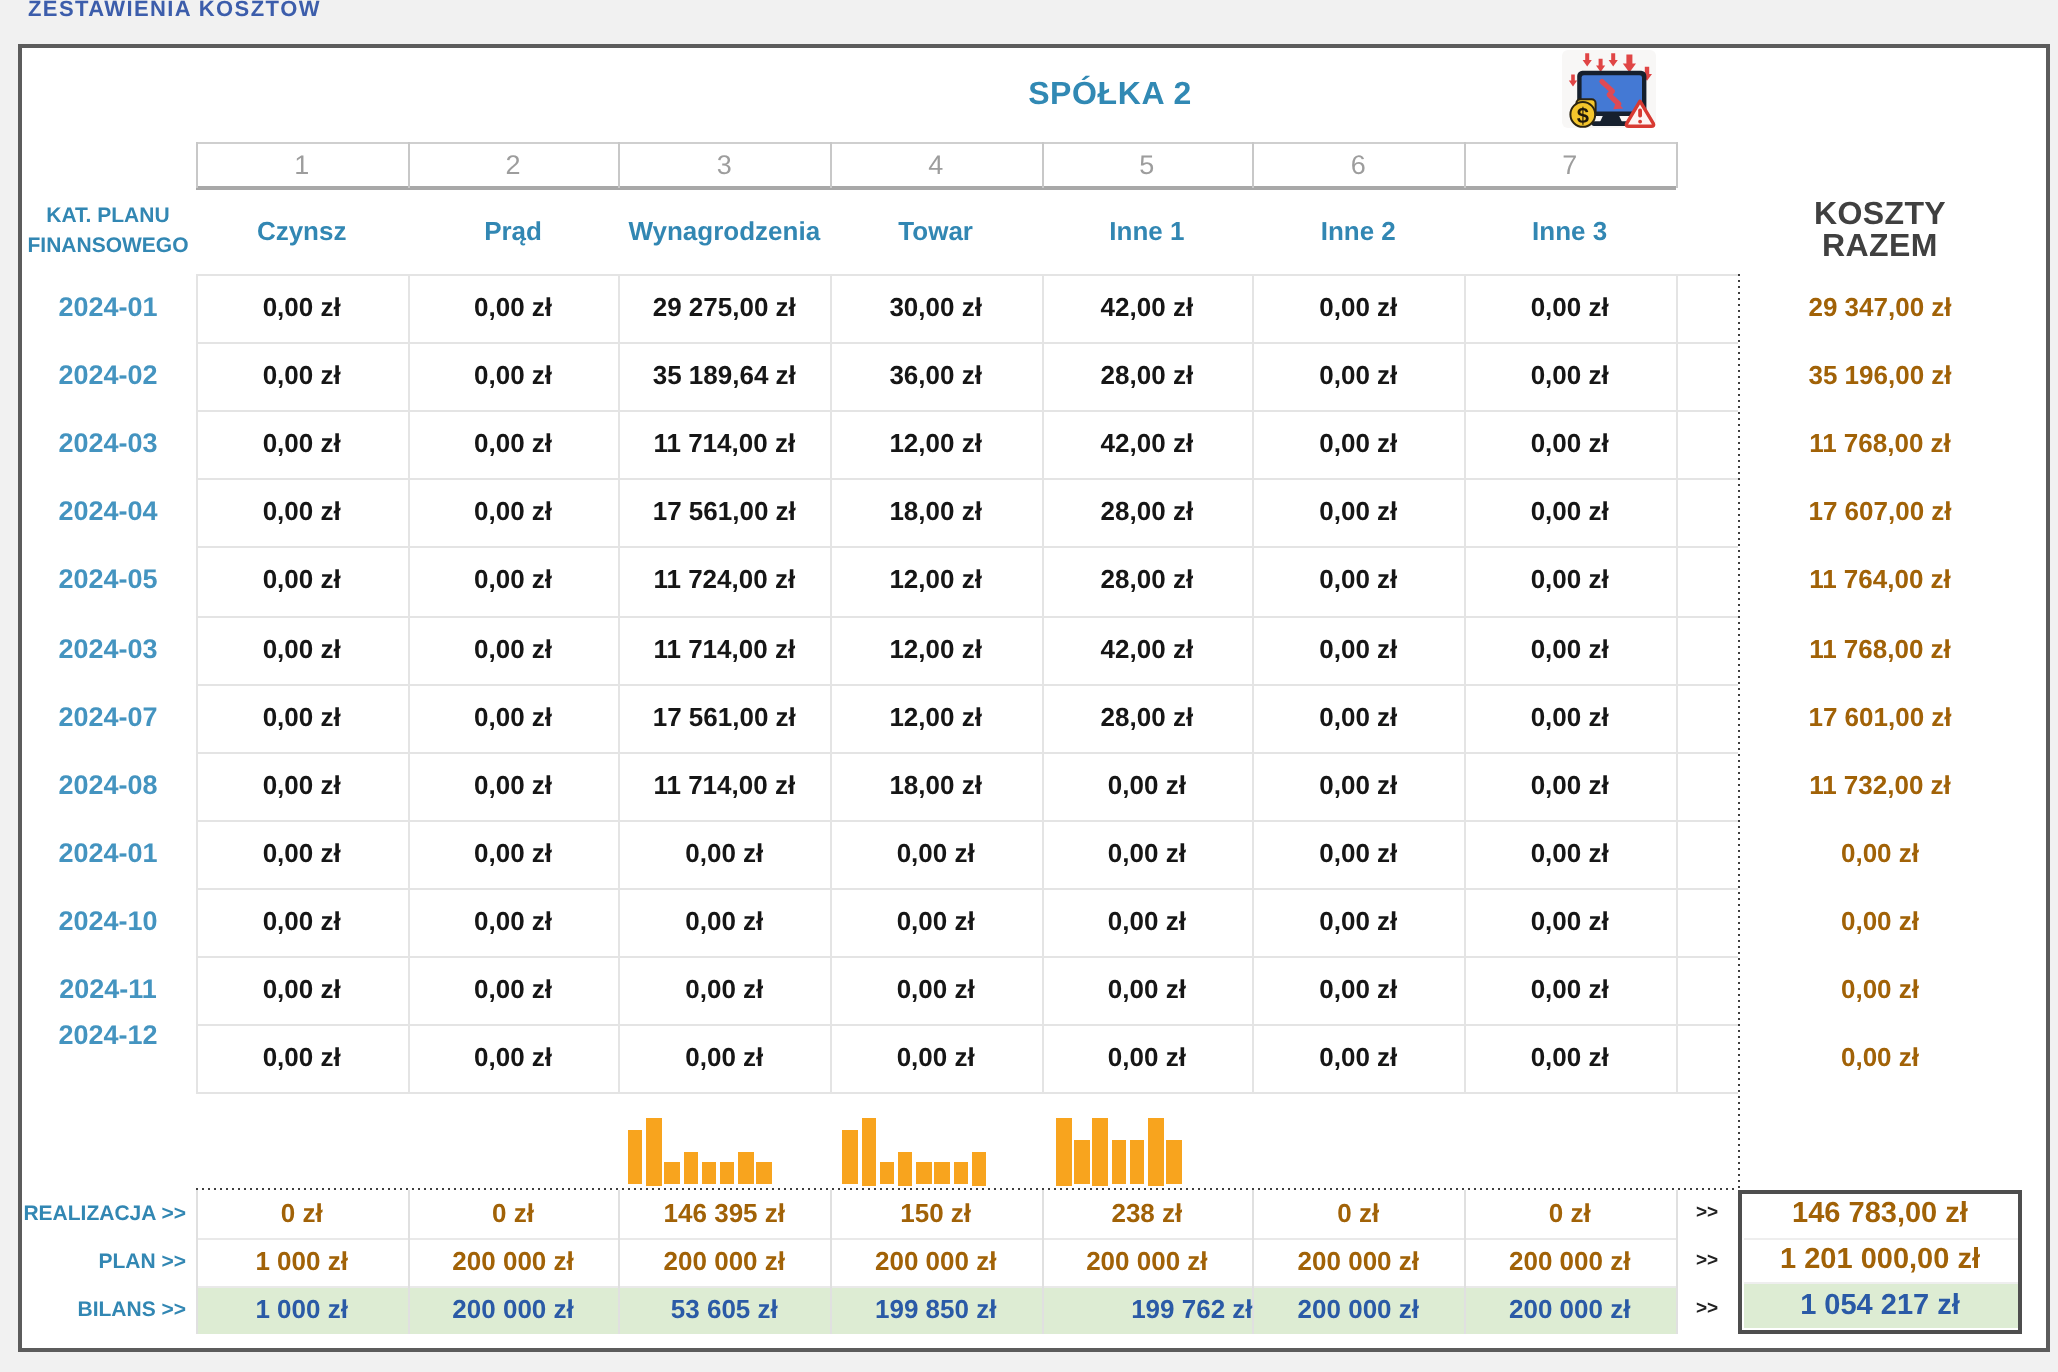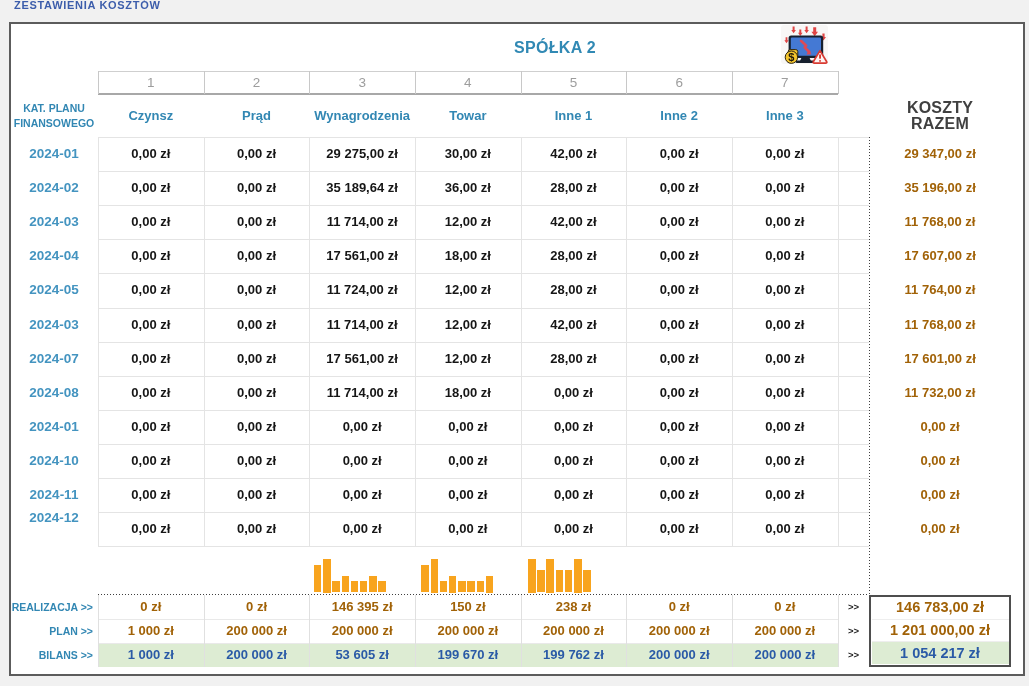--- a/index.html
+++ b/index.html
@@ -245,22 +245,22 @@
 <div class="a c red" style="left:98.0px;top:619.0px;width:105.7px;height:24px;line-height:24px;font-size:13px;font-weight:bold;">1 000 zł</div>
 <div class="a c red" style="left:203.7px;top:619.0px;width:105.7px;height:24px;line-height:24px;font-size:13px;font-weight:bold;">200 000 zł</div>
 <div class="a c red" style="left:309.3px;top:619.0px;width:105.7px;height:24px;line-height:24px;font-size:13px;font-weight:bold;">200 000 zł</div>
 <div class="a c red" style="left:415.0px;top:619.0px;width:105.7px;height:24px;line-height:24px;font-size:13px;font-weight:bold;">200 000 zł</div>
 <div class="a c red" style="left:520.6px;top:619.0px;width:105.7px;height:24px;line-height:24px;font-size:13px;font-weight:bold;">200 000 zł</div>
 <div class="a c red" style="left:626.3px;top:619.0px;width:105.7px;height:24px;line-height:24px;font-size:13px;font-weight:bold;">200 000 zł</div>
 <div class="a c red" style="left:732.0px;top:619.0px;width:105.7px;height:24px;line-height:24px;font-size:13px;font-weight:bold;">200 000 zł</div>
 <div class="a c nb" style="left:98.0px;top:643.2px;width:105.7px;height:24px;line-height:24px;font-size:13px;font-weight:bold;">1 000 zł</div>
 <div class="a c nb" style="left:203.7px;top:643.2px;width:105.7px;height:24px;line-height:24px;font-size:13px;font-weight:bold;">200 000 zł</div>
 <div class="a c nb" style="left:309.3px;top:643.2px;width:105.7px;height:24px;line-height:24px;font-size:13px;font-weight:bold;">53 605 zł</div>
-<div class="a c nb" style="left:415.0px;top:643.2px;width:105.7px;height:24px;line-height:24px;font-size:13px;font-weight:bold;">199 670 zł</div>
-<div class="a c nb" style="left:520.6px;top:643.2px;width:105.7px;height:24px;line-height:24px;font-size:13px;font-weight:bold;">199 762 zł</div>
+<div class="a c nb" style="left:415.0px;top:643.2px;width:105.7px;height:24px;line-height:24px;font-size:13px;font-weight:bold;">199 850 zł</div>
+<div class="a c nb" style="left:520.6px;top:643.2px;width:105.7px;height:24px;line-height:24px;font-size:13px;font-weight:bold;text-align:right;">199 762 zł</div>
 <div class="a c nb" style="left:626.3px;top:643.2px;width:105.7px;height:24px;line-height:24px;font-size:13px;font-weight:bold;">200 000 zł</div>
 <div class="a c nb" style="left:732.0px;top:643.2px;width:105.7px;height:24px;line-height:24px;font-size:13px;font-weight:bold;">200 000 zł</div>
 <div class="a c" style="left:838px;top:595.0px;width:31px;height:24px;line-height:24px;font-size:9.5px;font-weight:bold;color:#222;">&gt;&gt;</div>
 <div class="a c" style="left:838px;top:619.0px;width:31px;height:24px;line-height:24px;font-size:9.5px;font-weight:bold;color:#222;">&gt;&gt;</div>
 <div class="a c" style="left:838px;top:643.2px;width:31px;height:24px;line-height:24px;font-size:9.5px;font-weight:bold;color:#222;">&gt;&gt;</div>
 <div class="a" style="left:869px;top:594.5px;width:142px;height:72.5px;border:2.5px solid #4e4e4e;background:#fff;box-sizing:border-box;"></div>
 <div class="a" style="left:871.5px;top:641.8px;width:137px;height:22.2px;background:#ddecd3;"></div>
 <div class="a" style="left:871.5px;top:618.5px;width:137px;height:1px;background:#eee;"></div>
 <div class="a" style="left:871.5px;top:641.3px;width:137px;height:1px;background:#eee;"></div>
 <div class="a c red" style="left:869px;top:596.2px;width:142px;height:23px;line-height:23px;font-size:14.5px;font-weight:bold;">146 783,00 zł</div>

